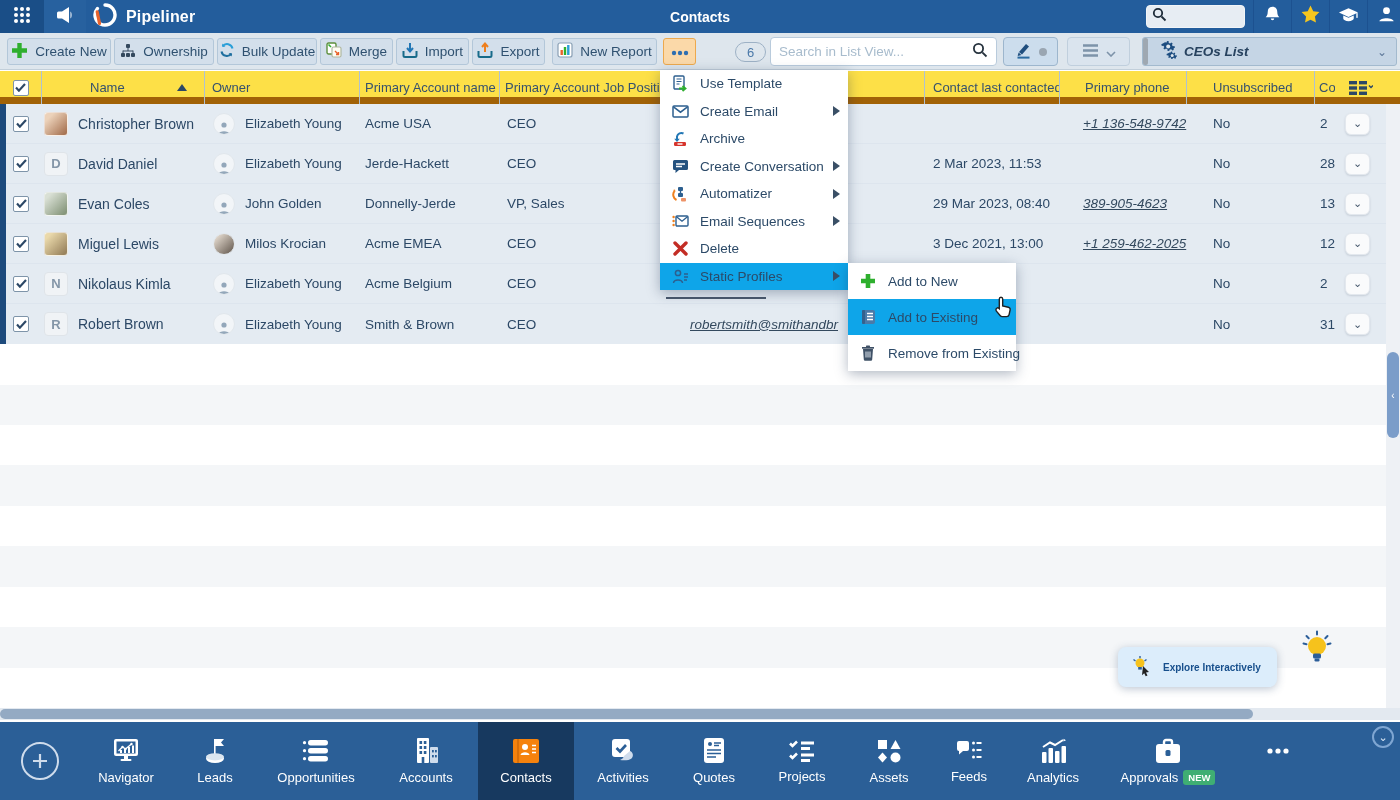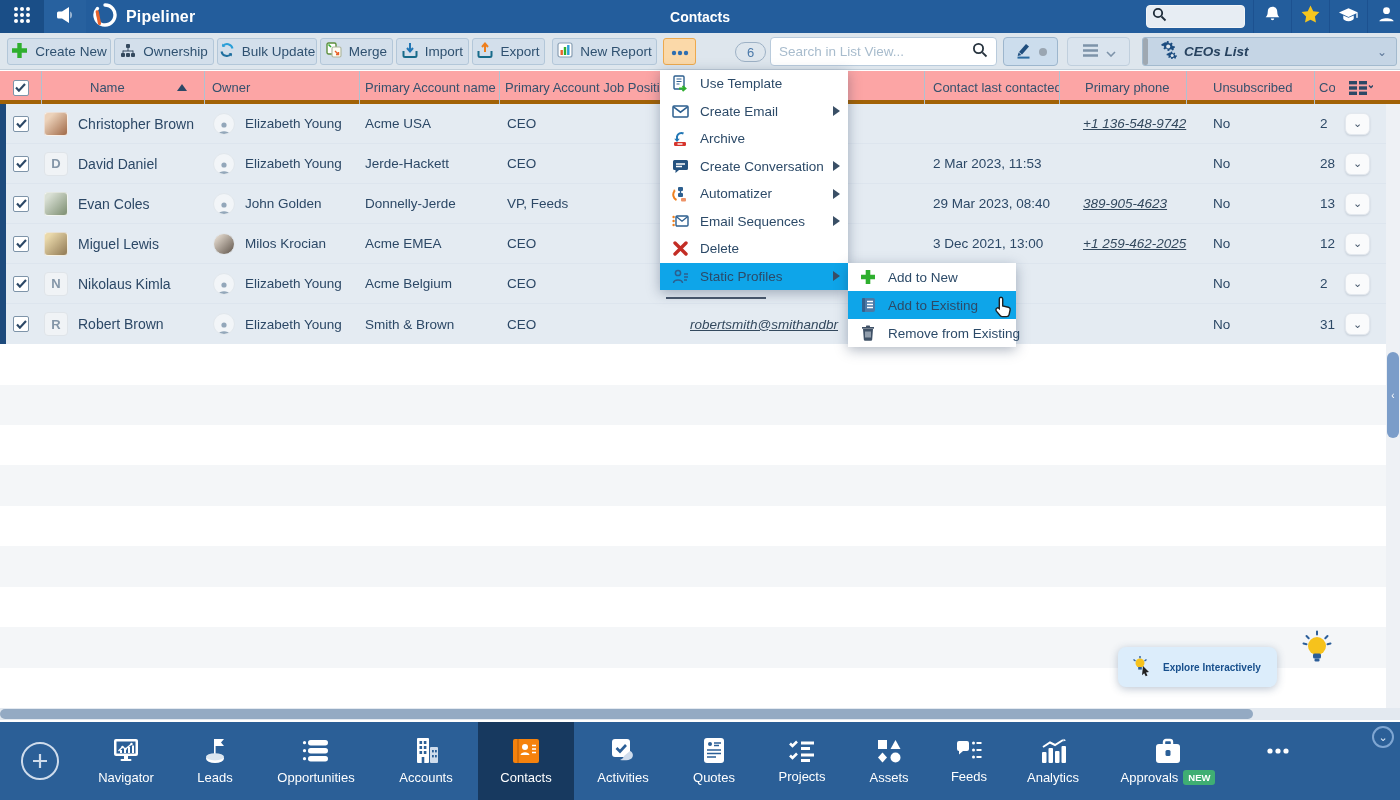--- a/index.html
+++ b/index.html
@@ -29,21 +29,21 @@
   .pen-btn { position:absolute; left:1003px; top:4px; width:55px; height:29px; background:#ccdded; border:1px solid #9db6cd; border-radius:4px; display:flex; align-items:center; justify-content:center; gap:6px; cursor:pointer; }
   .pen-dot { width:8px; height:8px; border-radius:50%; background:#9aa6b2; }
   .ham-btn { position:absolute; left:1067px; top:4px; width:63px; height:29px; background:#dae4ee; border:1px solid #c0cfdd; border-radius:4px; display:flex; align-items:center; justify-content:center; gap:7px; color:#7d93a9; cursor:pointer; }
   .profile-select { position:absolute; left:1142px; top:4px; width:255px; height:29px; background:#c5d5e5; border:1px solid #a3bace; border-radius:3px; display:flex; align-items:center; cursor:pointer; }
   .grip { width:5px; height:27px; background:#9fa8b1; border-radius:2px; margin-right:8px; }
   .profile-label { color:#27425f; font-size:13.5px; font-weight:bold; margin-left:6px; flex:1;font-style:italic; }
   .sel-chevron { color:#5e799a; font-size:12px; margin-right:9px; }
 
   
   .grid-cols { display:grid; grid-template-columns:42px 163px 155px 140px 162px 263px 135px 127px 128px 20px 51px; }
-  .thead { position:absolute; left:0; top:71px; width:1400px; height:33px; background:#fca5a5; border-bottom:4px solid #a16207;text-decoration:underline; }
+  .thead { position:absolute; left:0; top:71px; width:1400px; height:33px; background:#fde047; border-bottom:7px solid #a16207;text-decoration:underline; }
   .thead-inner { position:absolute; left:0; top:0; width:1386px; height:33px; }
   .th { position:relative; display:flex; align-items:center; font-size:13px; color:#36516d; border-right:1px solid #aec1d1; overflow:hidden; white-space:nowrap; }
   .th:first-child { justify-content:center; }
   .th:last-child, .th:nth-child(10) { border-right:none; }
   .rows-area { position:absolute; left:0; top:104px; width:1386px; height:240px; background:#e4ebf2; }
   .left-strip { position:absolute; left:0; top:104px; width:6px; height:240px; background:#1d4a7c; z-index:5; }
   .trow { position:absolute; left:0; width:1386px; height:40px; border-bottom:1px solid #dde5ee; }
   .td { position:relative; display:flex; align-items:center; font-size:13.5px; color:#2c4866; overflow:hidden; white-space:nowrap; }
   .td.center { justify-content:center; }
   .name-txt { font-size:14px; }
@@ -71,21 +71,21 @@
   .vthumb { position:absolute; left:1px; top:248px; width:12px; height:86px; background:#7b9dc9; border-radius:6px; display:flex; align-items:center; justify-content:center; color:#fff; font-size:10px; cursor:pointer; }
 
   
   .menu { position:absolute; left:660px; top:70px; width:188px; background:#fff; box-shadow:0 3px 12px rgba(30,50,80,.35); z-index:50; }
   .menu-item { height:27.5px; display:flex; align-items:center; padding:0 8px 0 10px; font-size:13.5px; color:#2c4a68; cursor:pointer; }
   .menu-item.hl { background:#0ea5e9; }
   .mi-icon { width:20px; height:18px; margin-right:10px; flex:none; display:flex; align-items:center; justify-content:center; }
   .mi-label { flex:1; white-space:nowrap; }
   .mi-arrow { width:0; height:0; border-top:5px solid transparent; border-bottom:5px solid transparent; border-left:7px solid #3a4f66; }
   .submenu { position:absolute; left:848px; top:263px; width:168px; background:#fff; box-shadow:0 3px 12px rgba(30,50,80,.35); z-index:55; }
-  .submenu .menu-item { height:28px; }
+  .submenu .menu-item { height:36px; }
 
   
   .explore { position:absolute; left:1118px; top:647px; height:40px; background:#dcedfb; border-radius:8px; box-shadow:0 2px 8px rgba(40,70,110,.3); display:flex; align-items:center; gap:9px; padding:0 16px 0 12px; z-index:30; cursor:pointer; }
   .explore span { color:#174f8c; font-size:10px; font-weight:bold; }
   .big-bulb { position:absolute; left:1298px; top:628px; z-index:31; }
 
   
   .bottomnav { position:absolute; left:0; top:722px; width:1400px; height:78px; background:#2b5f97; display:flex; align-items:stretch; }
   .plus-wrap { width:80px; display:flex; align-items:center; justify-content:center; }
   .plus-btn { width:38px; height:38px; border-radius:50%; border:2px solid #cfdcec; display:flex; align-items:center; justify-content:center; cursor:pointer; }
@@ -456,21 +456,21 @@
               <circle cx="7" cy="4" r="2.6" fill="#93a7ba"></circle>
               <path d="M1.5 13c.7-3.8 10.3-3.8 11 0z" fill="#93a7ba"></path>
             </svg>
           </span>
           <span>John Golden</span>
         </div>
       <div class="td" style="padding-left:5px">
           <span>Donnelly-Jerde</span>
         </div>
       <div class="td" style="padding-left:7px">
-          <span>VP, Feeds</span>
+          <span>VP, Sales</span>
         </div>
       <div class="td"></div>
       <div class="td" style="padding-left:8px">
           <span>29 Mar 2023, 08:40</span>
         </div>
       <div class="td" style="padding-left:23px">
           <span class="link">389-905-4623</span>
         </div>
       <div class="td" style="padding-left:26px">
           <span>No</span>

